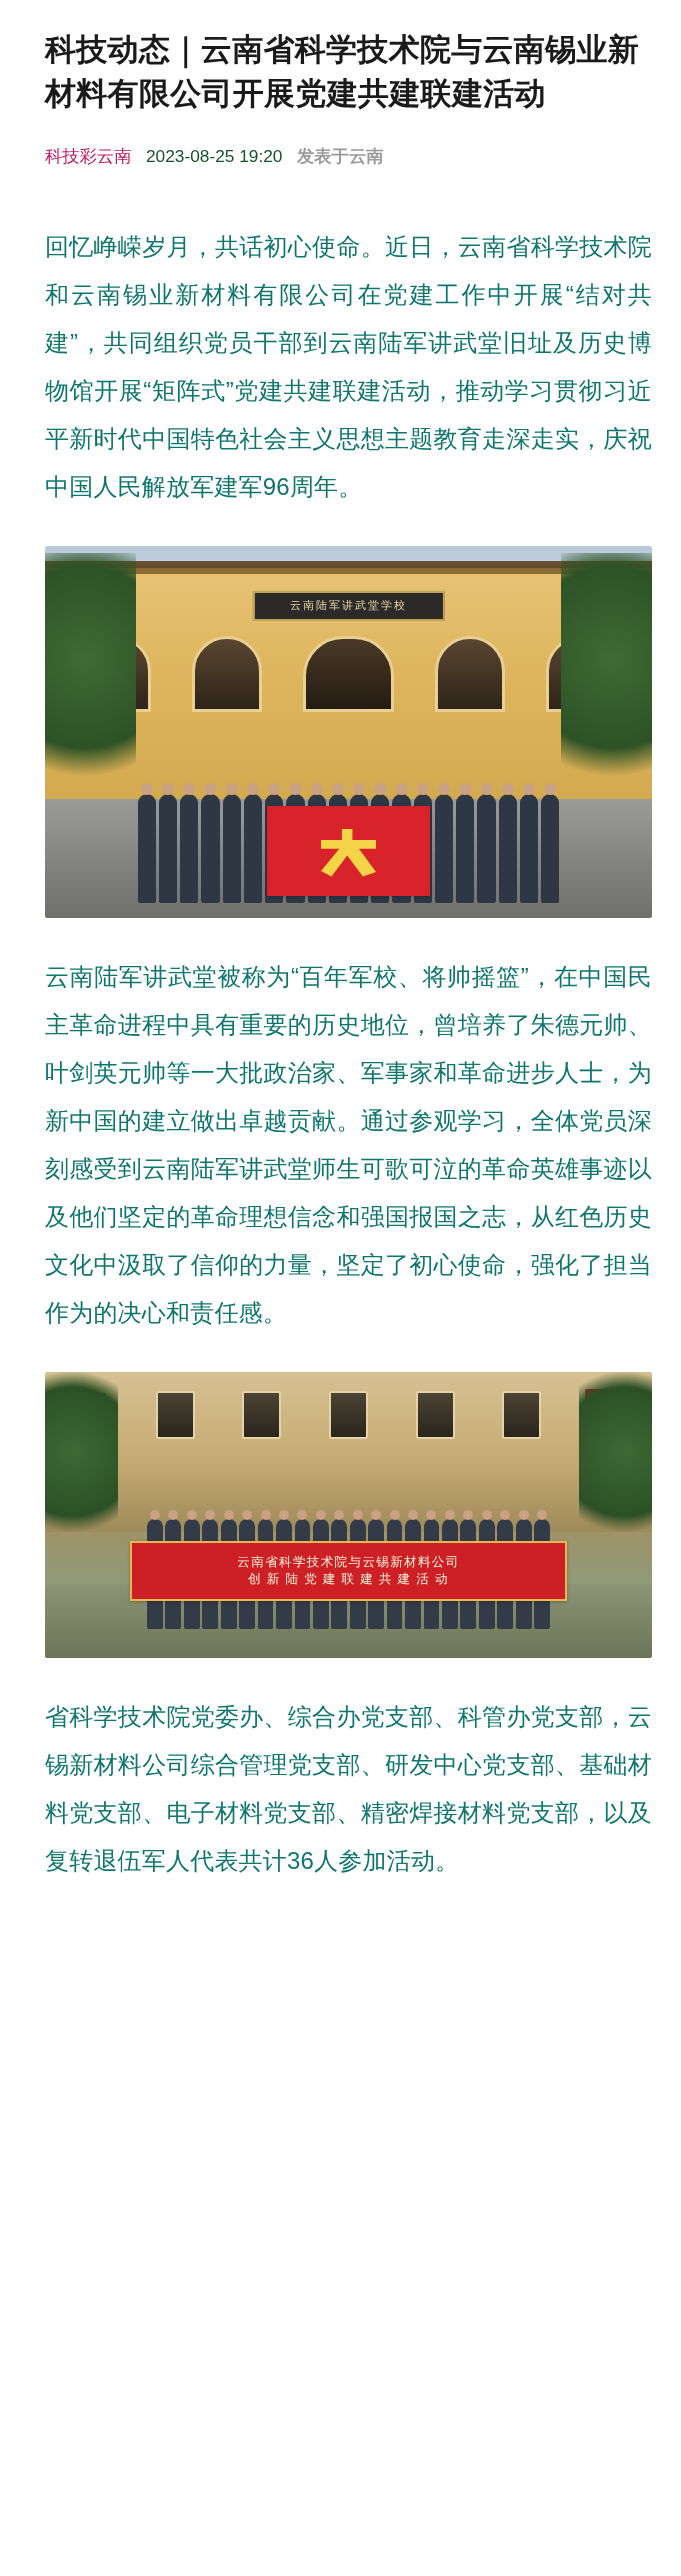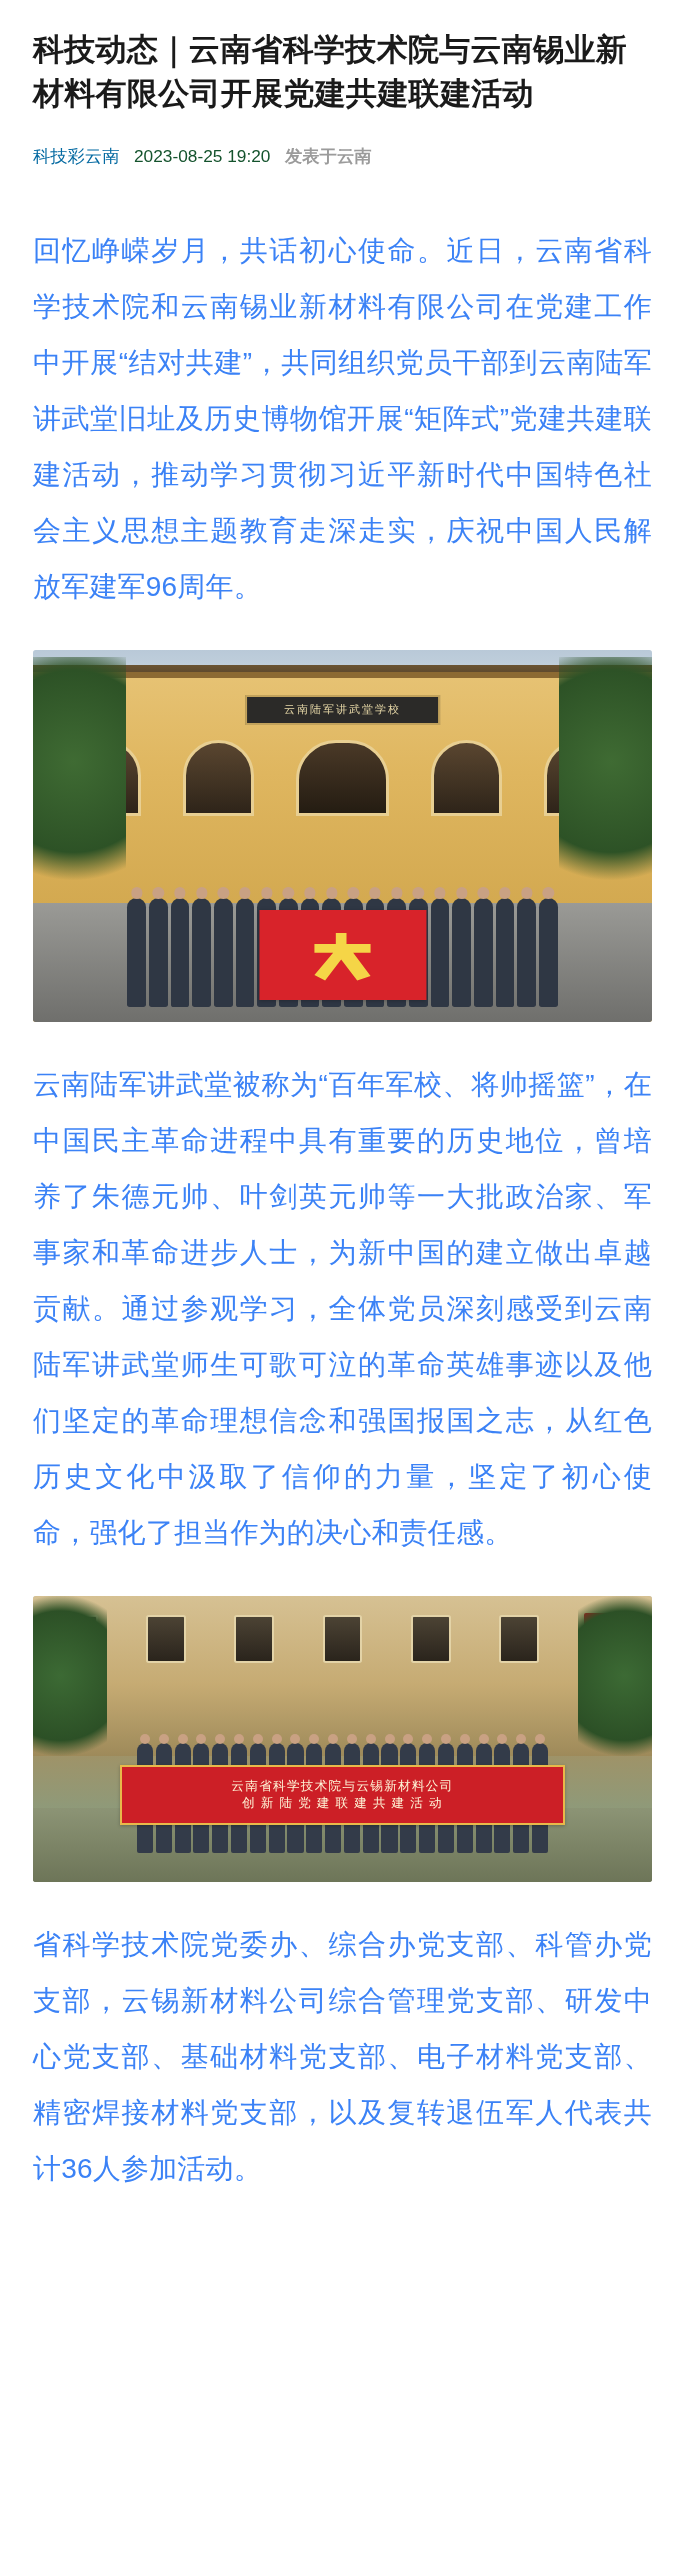--- a/index.html
+++ b/index.html
@@ -11,21 +11,21 @@
     width: 681px;
     font-family: "Liberation Sans", "DejaVu Sans", sans-serif;
     color: #333333;
     -webkit-font-smoothing: antialiased;
   }
   .page {
     width: 681px;
     min-height: 2576px;
     box-sizing: border-box;
     background: #ffffff;
-    padding: 0 0 40px 4px;
+    padding: 0 0 40px 16px;
   }
   .article-header {
     padding: 28px 29px 0 29px;
   }
   .article-title {
     font-size: 31px;
     line-height: 1.42;
     font-weight: bold;
     color: #1a1a1a;
     letter-spacing: 0.3px;
@@ -34,37 +34,37 @@
   .meta-row {
     margin-top: 28px;
     display: flex;
     align-items: center;
     flex-wrap: wrap;
     gap: 14.6px;
     font-size: 17.3px;
     color: #9b9b9b;
   }
   .meta-account {
-    color: #0369a1;
+    color: #be185d;
   }
   .meta-date {
     color: #14532d;
   }
   .meta-location {
     color: #9b9b9b;
     font-weight: bold;
   }
   .article-body {
     padding: 0 29px;
     margin-top: 55px;
   }
   .para {
-    font-size: 28px;
+    font-size: 24px;
     line-height: 2.0;
-    color: #3b82f6;
+    color: #0f766e;
     text-align: justify;
     margin: 0 0 0 0;
     letter-spacing: 0.2px;
   }
   .figure {
     margin: 35px 0 35px 0;
     width: 100%;
   }
   .photo {
     width: 100%;

